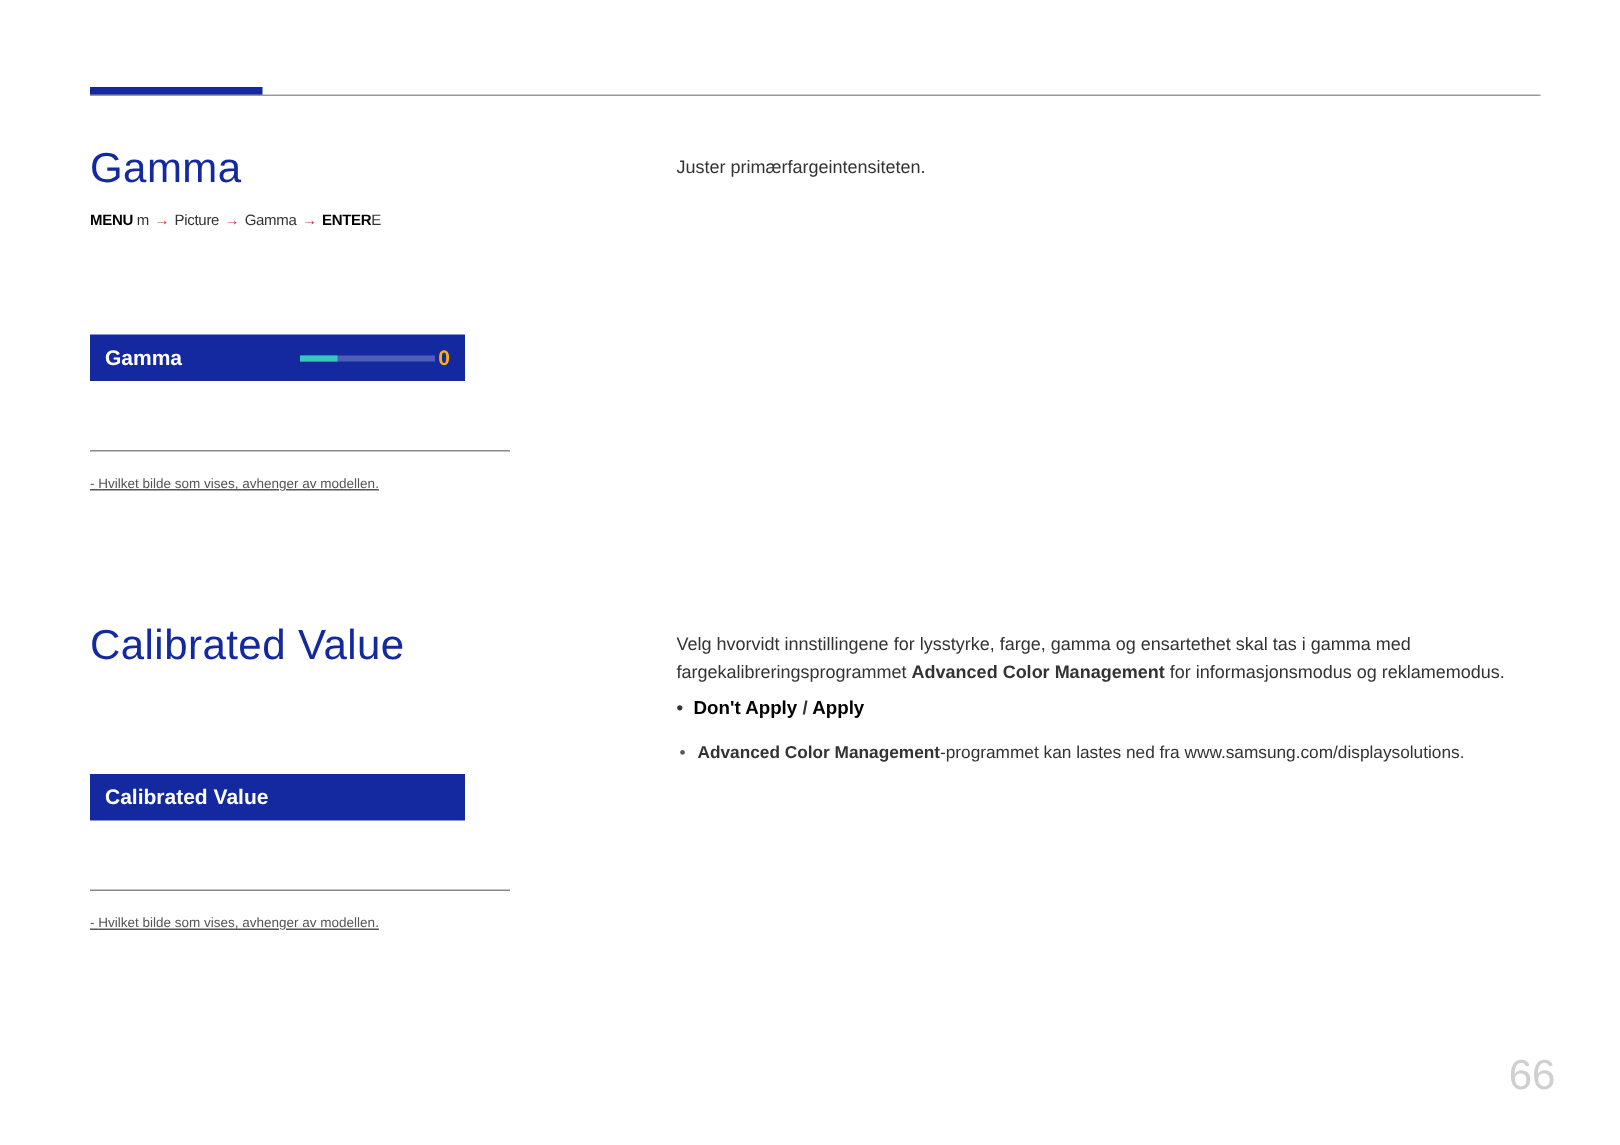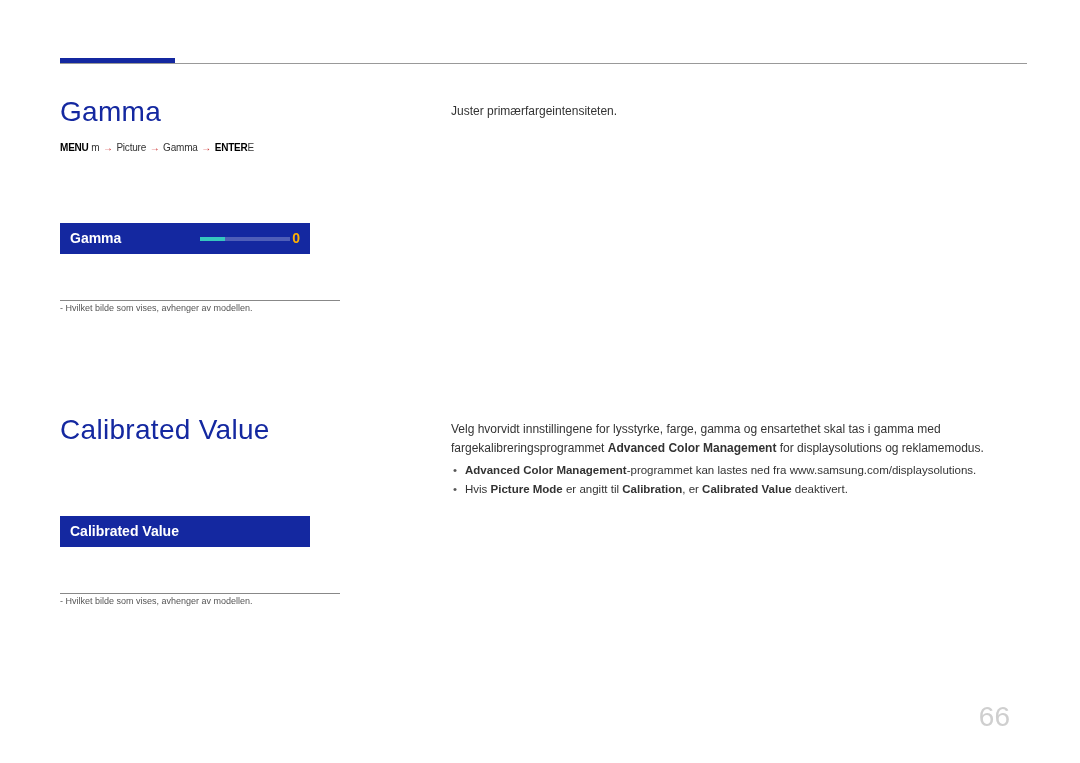--- a/index.html
+++ b/index.html
@@ -84,21 +84,22 @@
     color: #ffb000;
   }
   .footnote-rule {
     border-top: 0.5px solid #888;
     margin-top: 46px;
     width: 280px;
   }
   .footnote {
     font-size: 9px;
     color: #555;
-    margin-top: 2px;
+    margin-top: 16px;
+    text-decoration: underline;
   }
   .footnote:before { content: "- "; }
   .body-text {
     font-size: 12px;
     line-height: 1.55;
     color: #333;
   }
   .bullet-item {
     font-size: 11.5px;
     line-height: 1.6;
@@ -109,21 +110,21 @@
   .bullet-item:before {
     content: "•";
     position: absolute;
     left: 2px;
     color: #555;
   }
   .choice-line { font-size: 12.5px; font-weight: bold; color: #333; margin-top: 8px; }
   .choice-bold { color: #000; }
   .page-num {
     position: absolute;
-    right: 70px;
+    right: 43px;
     bottom: 30px;
     font-size: 28px;
     color: #cfcfcf;
     font-weight: 300;
   }
 </style>
 </head>
 <body>
 
 <div class="accent-bar"></div>
@@ -162,23 +163,23 @@
   <div class="cv-box" style="margin-top:70px;">
     <span>Calibrated Value</span>
   </div>
 
   <div class="footnote-rule"></div>
   <div class="footnote">Hvilket bilde som vises, avhenger av modellen.</div>
 </div>
 
 <div class="col-right" style="top:420px;">
   <div class="body-text">
-    <span>Velg hvorvidt innstillingene for lysstyrke, farge, gamma og ensartethet skal tas i gamma med fargekalibreringsprogrammet </span><strong>Advanced Color Management</strong><span> for displaysolutions og reklamemodus.</span>
+    <span>Velg hvorvidt innstillingene for lysstyrke, farge, gamma og ensartethet skal tas i gamma med fargekalibreringsprogrammet </span><strong>Advanced Color Management</strong><span> for informasjonsmodus og reklamemodus.</span>
   </div>
-  <div class="bullet-item" style="margin-top:4px;">
+  <div class="choice-line">
+    •&nbsp;&nbsp;<span class="choice-bold">Don't Apply</span><span> / </span><span class="choice-bold">Apply</span>
+  </div>
+  <div class="bullet-item" style="margin-top:14px;">
     <span></span><strong>Advanced Color Management</strong><span>-programmet kan lastes ned fra www.samsung.com/displaysolutions.</span>
-  </div>
-  <div class="bullet-item">
-    <span>Hvis </span><strong>Picture Mode</strong><span> er angitt til </span><strong>Calibration</strong><span>, er </span><strong>Calibrated Value</strong><span> deaktivert.</span>
   </div>
 </div>
 
 <div class="page-num">66</div>
 
 </body></html>

